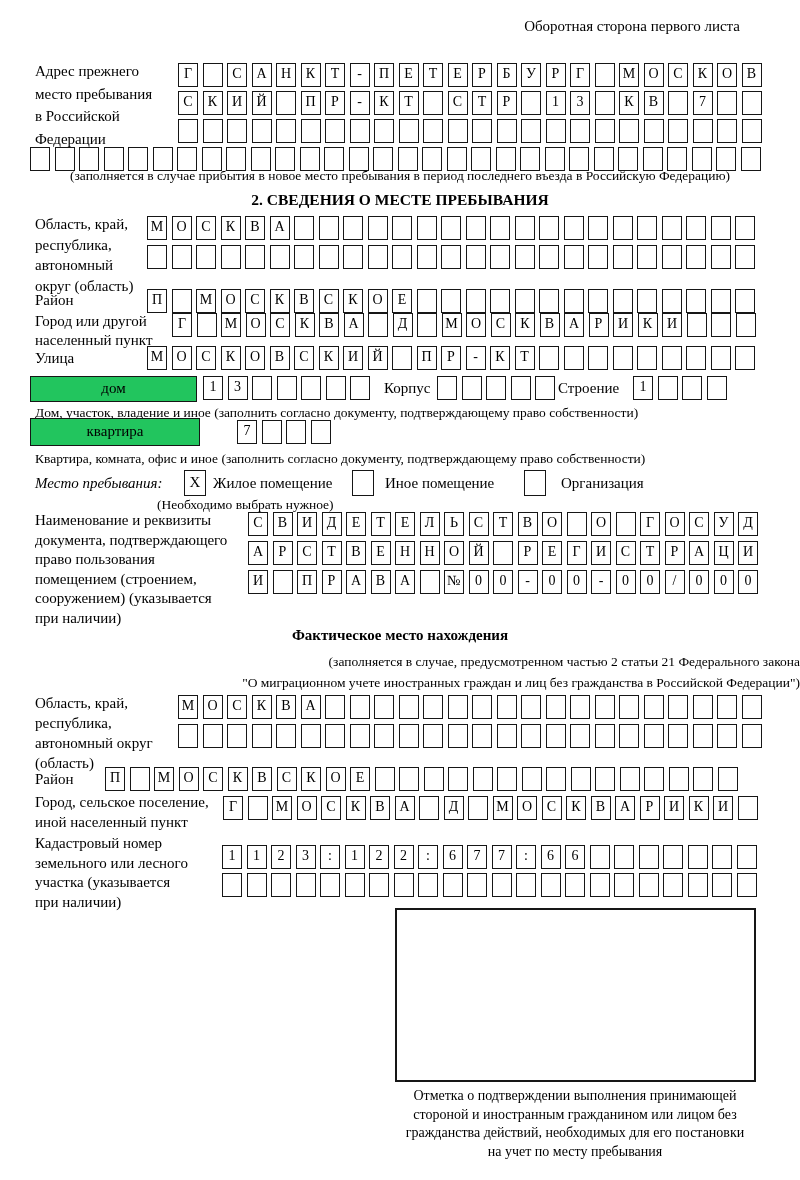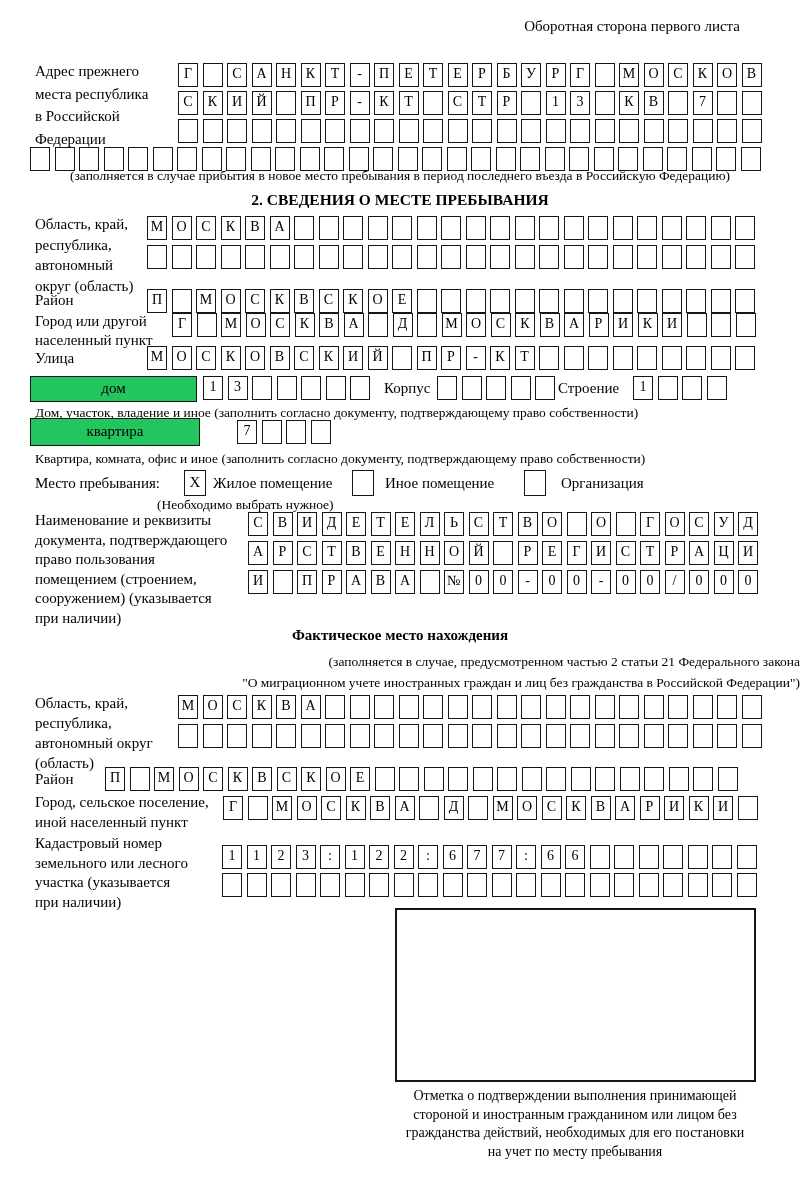--- a/index.html
+++ b/index.html
@@ -36,21 +36,21 @@
   .box-dom { left:30px; top:376px; width:167px; height:26px; line-height:23px; }
   .r-dom { left:203px; top:376px; }
   .lbl-korpus { left:384px; top:378px; }
   .r-korpus { left:437px; top:376px; }
   .lbl-stroenie { left:558px; top:378px; }
   .r-stroenie { left:633px; top:376px; }
   .cap-dom { left:35px; top:404px; }
   .box-kv { left:30px; top:418px; width:170px; height:28px; line-height:25px; }
   .r-kv { left:237px; top:420px; }
   .cap-kv { left:35px; top:450px; }
-  .lbl-mesto { left:35px; top:473px; }
+  .lbl-mesto { left:35px; top:473px;font-style:italic; }
   .chk-1 { left:184px; top:470px; }
   .lbl-zhiloe { left:213px; top:473px; }
   .chk-2 { left:352px; top:470px; }
   .lbl-inoe { left:385px; top:473px; }
   .chk-3 { left:524px; top:470px; }
   .lbl-org { left:561px; top:473px; }
   .cap-vybor { left:157px; top:496px; }
   .lbl-doc { left:35px; top:511px; line-height:19.5px; }
   .r-doc1 { left:248px; top:512px; }
   .r-doc2 { left:248px; top:541px; }
@@ -72,21 +72,21 @@
 </style>
 </head>
 <body>
 
 <div class="page">
 
   <div class="abs hdr-note">Оборотная сторона первого листа</div>
 
   <div class="abs lbl lbl-prev">
       <div>Адрес прежнего</div>
-      <div>места республика</div>
+      <div>место пребывания</div>
       <div>в Российской</div>
       <div>Федерации</div>
     </div>
   <div class="cellrow r-a1">
       <span class="cell">Г</span>
       <span class="cell"></span>
       <span class="cell">С</span>
       <span class="cell">А</span>
       <span class="cell">Н</span>
       <span class="cell">К</span>

